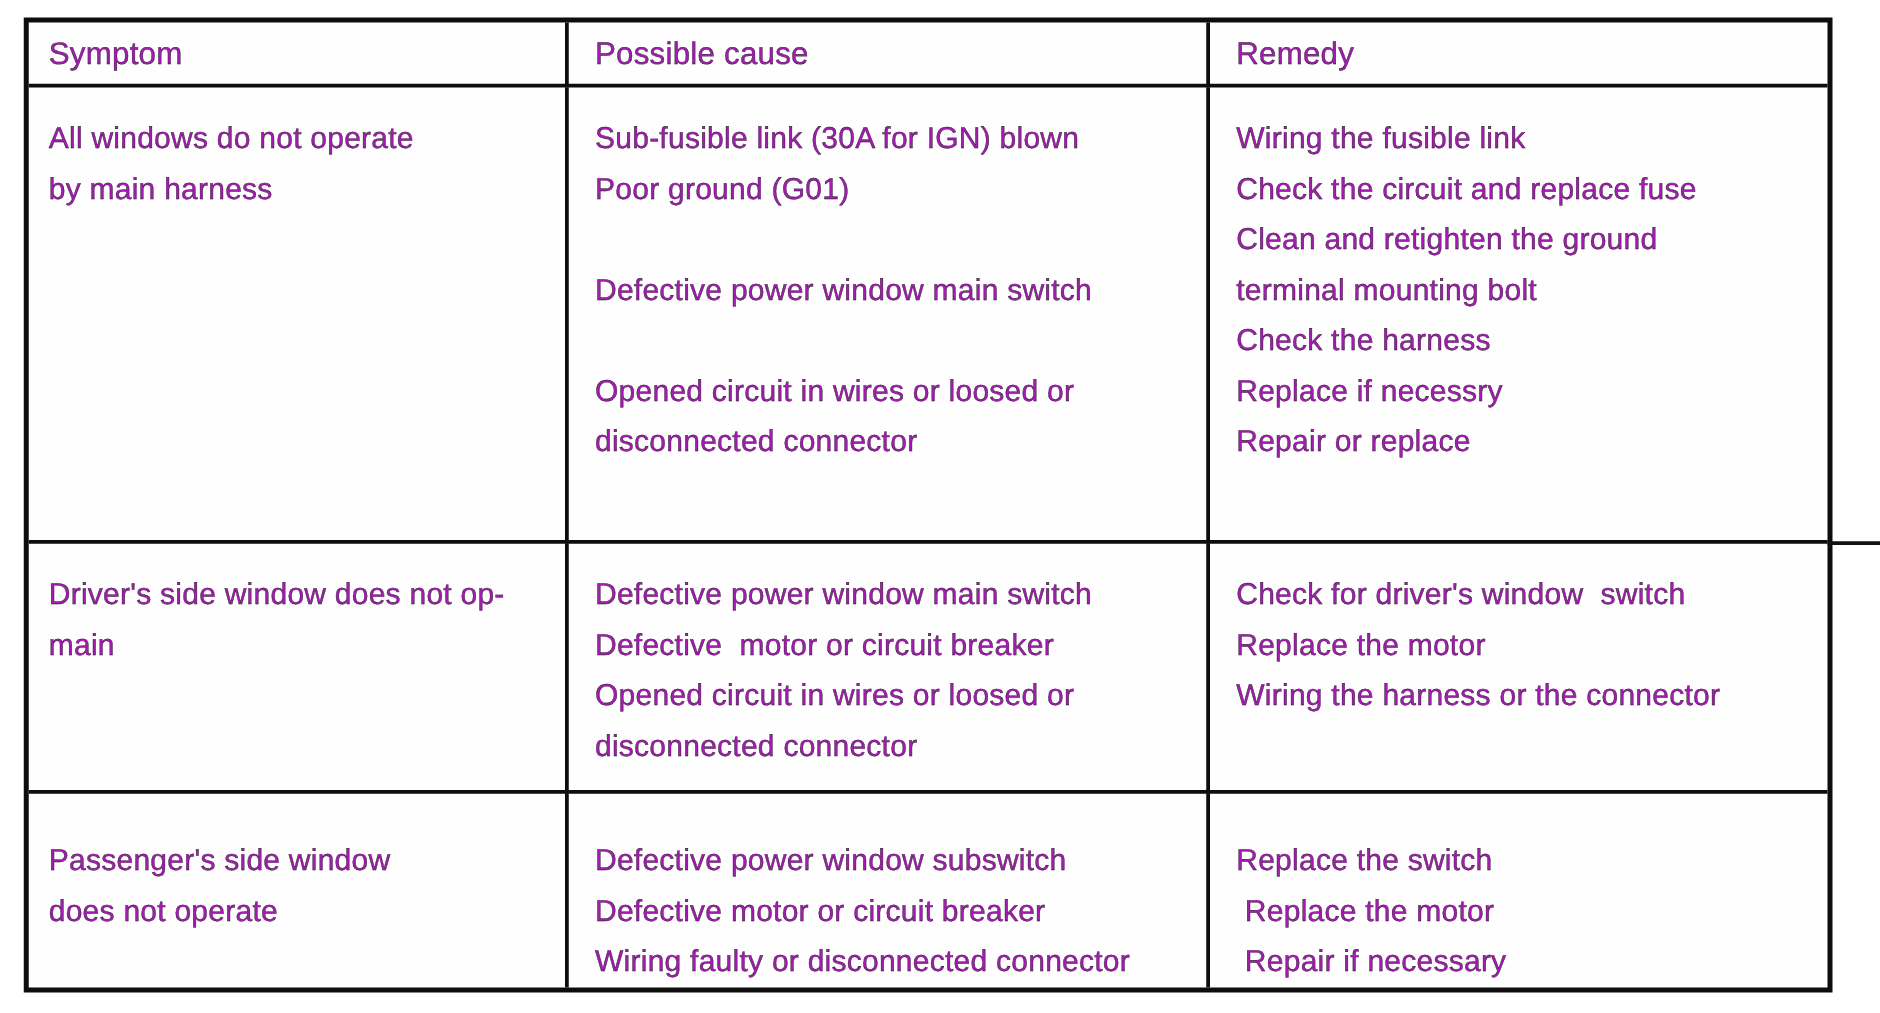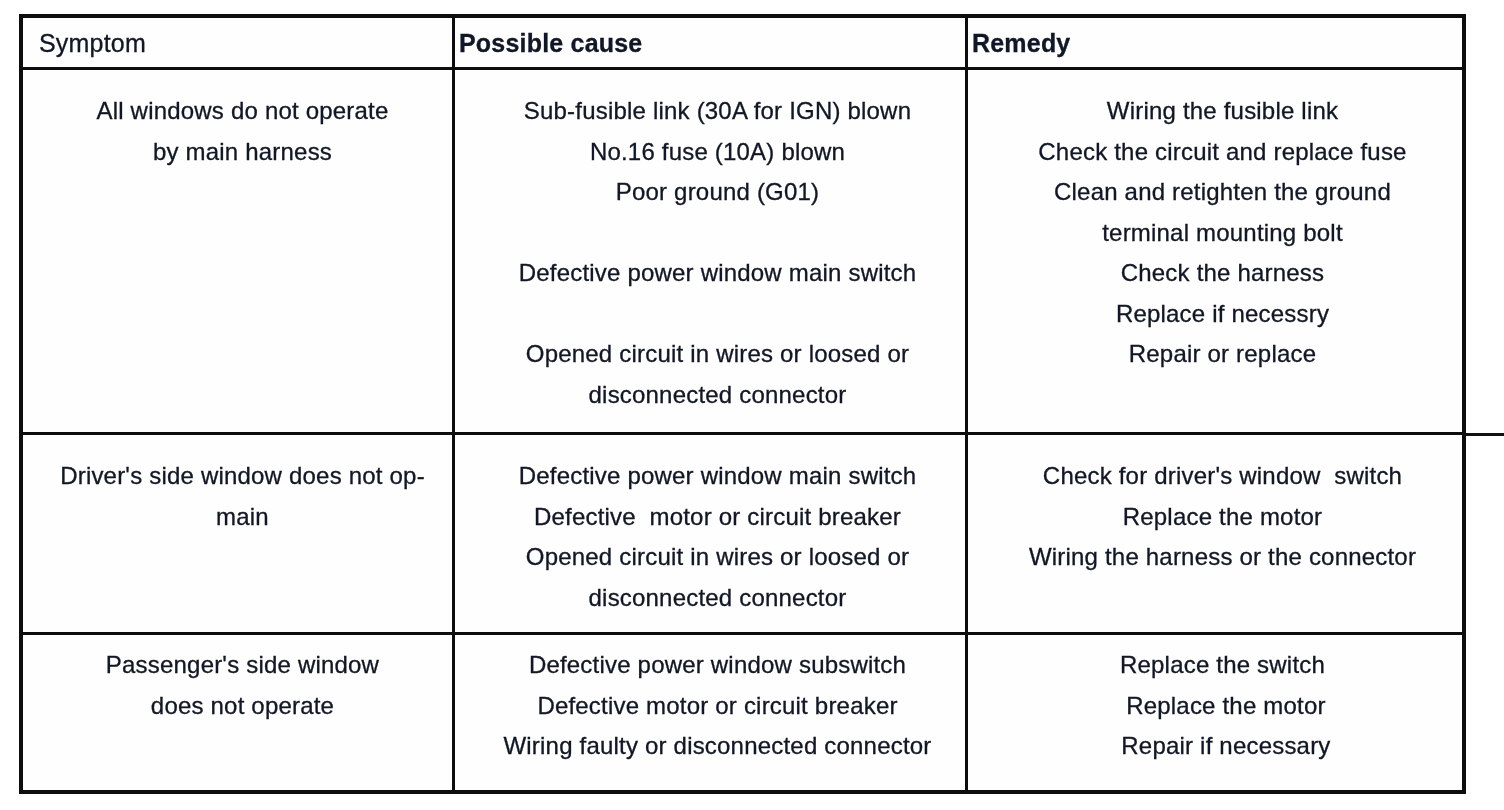--- a/index.html
+++ b/index.html
@@ -6,21 +6,21 @@
     margin: 0;
     padding: 0;
     background: #ffffff;
   }
   .page {
     position: relative;
     width: 1504px;
     height: 810px;
     background: #ffffff;
     font-family: "Liberation Sans", "DejaVu Sans", sans-serif;
-    color: #0f172a;
+    color: #a21caf;
     -webkit-text-stroke: 0.3px #141414;
   }
   .trouble-table {
     position: absolute;
     left: 19px;
     top: 14px;
     width: 1447px;
     height: 780px;
     box-sizing: border-box;
     border: 4px solid #0d0d0d;
@@ -35,24 +35,24 @@
     border-bottom: 3px solid #0d0d0d;
     overflow: hidden;
   }
   .cell.last-col { border-right: none; }
   .cell.last-row { border-bottom: none; }
   .header-cell {
     font-size: 25px;
     padding: 11px 0 0 16px;
     letter-spacing: 0.2px;
   }
-  .header-cell.c2, .header-cell.c3 { padding-left: 4px; font-weight: bold; }
-  .body-cell { padding: 21px 6px 0 16px; text-align: center; }
+  .header-cell.c2, .header-cell.c3 { padding-left: 21px; }
+  .body-cell { padding: 21px 6px 0 16px; }
   .body-cell.c2, .body-cell.c3 { padding-left: 21px; }
-  .body-cell.r3 { padding-top: 10px; }
+  .body-cell.r3 { padding-top: 34px; }
   .ln {
     font-size: 24px;
     line-height: 40.5px;
     min-height: 40.5px;
     white-space: pre-wrap;
     letter-spacing: 0.2px;
   }
   
   .divider-overshoot {
     position: absolute;
@@ -72,21 +72,20 @@
     <div class="cell header-cell c1">Symptom</div>
     <div class="cell header-cell c2">Possible cause</div>
     <div class="cell header-cell c3 last-col">Remedy</div>
 
     <div class="cell body-cell c1 r1">
       <div class="ln">All windows do not operate</div>
       <div class="ln">by main harness</div>
     </div>
     <div class="cell body-cell c2 r1">
       <div class="ln">Sub-fusible link (30A for IGN) blown</div>
-      <div class="ln">No.16 fuse (10A) blown</div>
       <div class="ln">Poor ground (G01)</div>
       <div class="ln"></div>
       <div class="ln">Defective power window main switch</div>
       <div class="ln"></div>
       <div class="ln">Opened circuit in wires or loosed or</div>
       <div class="ln">disconnected connector</div>
     </div>
     <div class="cell body-cell c3 r1 last-col">
       <div class="ln">Wiring the fusible link</div>
       <div class="ln">Check the circuit and replace fuse</div>

